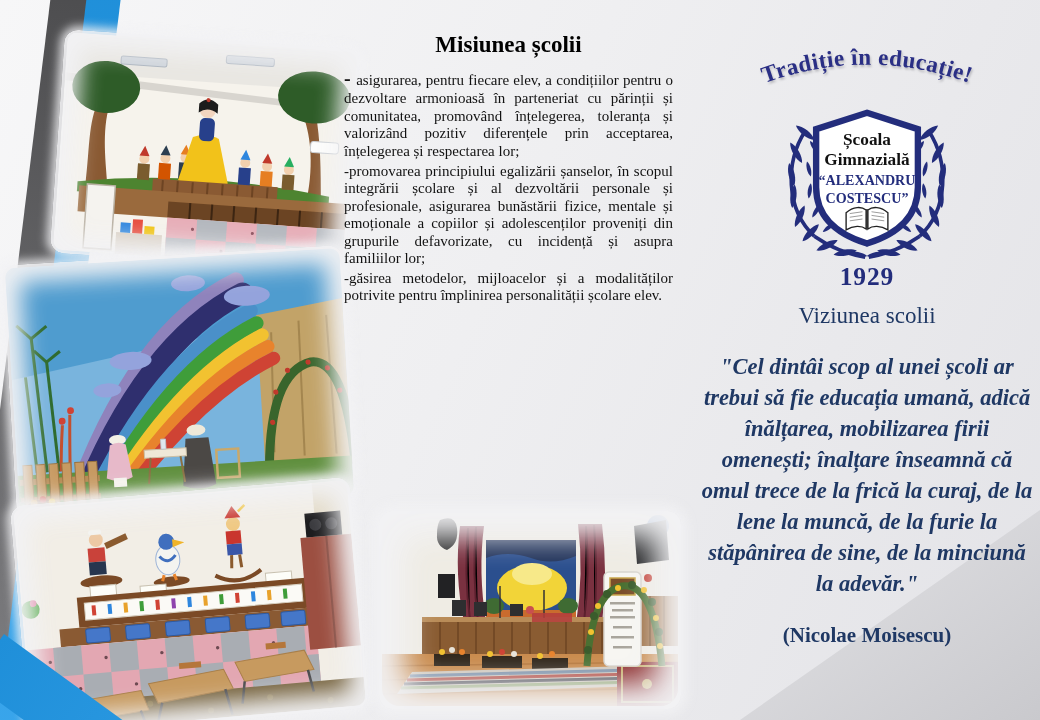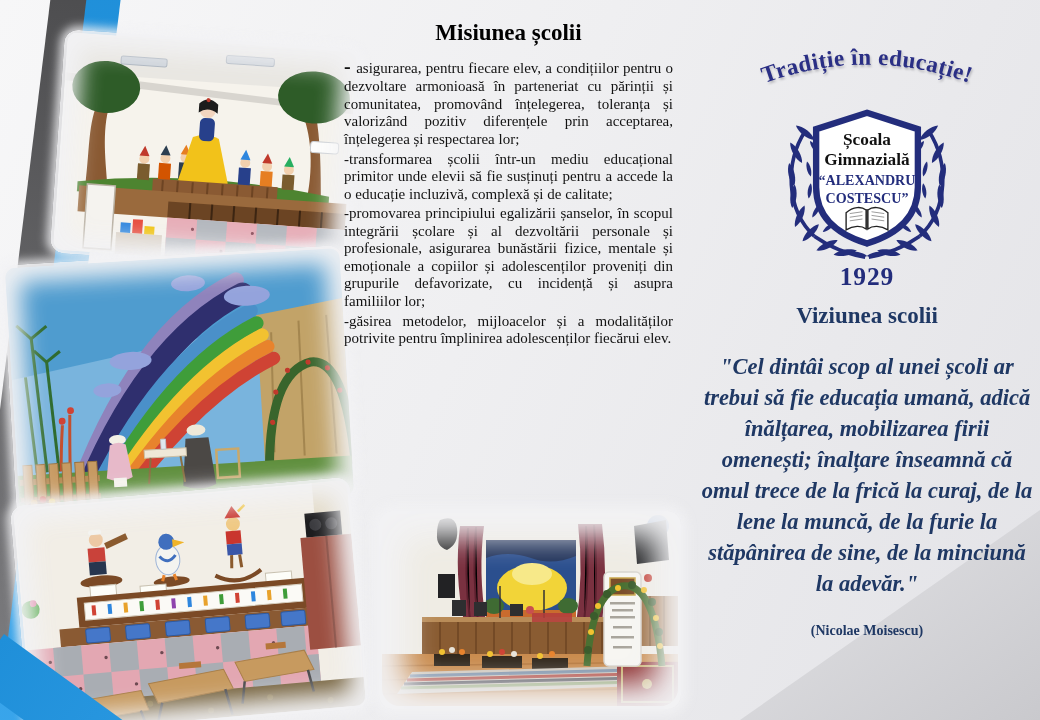--- a/index.html
+++ b/index.html
@@ -29,33 +29,33 @@
   .photo{position:absolute;z-index:2;border-radius:10px;}
   .photo svg{display:block;width:100%;height:100%;border-radius:inherit;}
   .photo::after{content:"";position:absolute;inset:-3px;border-radius:14px;
     box-shadow:inset 0 0 22px 18px rgba(242,242,244,.97), 0 0 10px 4px rgba(242,242,244,.85);}
   .photo1{left:60px;top:42px;width:290px;height:218px;transform:rotate(4deg);}
   .photo2{left:12px;top:258px;width:335px;height:248px;transform:rotate(-3.5deg);}
   .photo3{left:22px;top:494px;width:335px;height:226px;transform:rotate(-5deg);}
   .photo4{left:382px;top:514px;width:296px;height:192px;border-radius:18px;}
   .photo4::after{box-shadow:inset 0 0 30px 26px rgba(242,242,244,.98), 0 0 12px 6px rgba(242,242,244,.9);}
   
-  .mission{position:absolute;left:342px;top:20px;width:333px;z-index:4;color:#121212;}
+  .mission{position:absolute;left:342px;top:32px;width:333px;z-index:4;color:#121212;}
   .mission h1{font-size:23px;font-weight:bold;text-align:center;margin:0 0 9px;color:#000;}
   .mission p{font-size:15px;line-height:1.17;text-align:justify;margin:2px;}
   .lead-dash{font-size:20px;font-weight:bold;}
   
   .right{position:absolute;left:700px;top:26px;width:334px;z-index:4;text-align:center;}
   .tagline-svg{display:block;margin:0 auto;width:290px;height:72px;
     filter:drop-shadow(1px 2px 1px rgba(60,60,70,.3));}
   .logo-svg{display:block;margin:0 auto;width:218px;height:193px;}
-  .vision-title{font-size:23px;font-weight:bold;color:#1f3864;margin-top:12px;}
+  .vision-title{font-size:23px;font-weight:normal;color:#1f3864;margin-top:12px;}
   .vision-quote{font-size:22.5px;font-weight:bold;font-style:italic;color:#1f3864;
     line-height:1.38;margin-top:22px;}
-  .vision-attr{font-size:14px;font-weight:bold;color:#1f3864;margin-top:24px;}
+  .vision-attr{font-size:21px;font-weight:bold;color:#1f3864;margin-top:24px;}
   svg text{font-family:"Liberation Serif","DejaVu Serif",serif;}
 </style>
 </head>
 <body>
 
 <div class="slide">
 
   <div class="stripe stripe-gray"></div>
   <div class="stripe stripe-blue"></div>
   <div class="corner-shade"></div>
@@ -482,23 +482,22 @@
       <circle cx="266" cy="64" r="4" fill="#c23a2e"></circle>
     </svg>
   </figure>
 
   <div class="stripe stripe-black-corner"></div>
   <div class="stripe stripe-blue-corner"></div>
 
   <section class="mission">
     <h1>Misiunea școlii</h1>
     <p><span class="lead-dash">- </span><span>asigurarea, pentru fiecare elev, a condițiilor pentru o dezvoltare armonioasă în parteneriat cu părinții și comunitatea, promovând înțelegerea, toleranța și valorizând pozitiv diferențele prin acceptarea, înțelegerea și respectarea lor;</span></p>
-    <p>-transformarea școlii într-un mediu educațional primitor unde elevii să fie susținuți pentru a accede la o educație incluzivă, complexă și de calitate;</p>
     <p>-promovarea principiului egalizării șanselor, în scopul integrării școlare și al dezvoltării personale și profesionale, asigurarea bunăstării fizice, mentale și emoționale a copiilor și adolescenților proveniți din grupurile defavorizate, cu incidență și asupra familiilor lor;</p>
-    <p>-găsirea metodelor, mijloacelor și a modalităților potrivite pentru împlinirea adolescenților fiecărui elev.</p>
+    <p>-găsirea metodelor, mijloacelor și a modalităților potrivite pentru împlinirea personalității școlare elev.</p>
   </section>
 
   <aside class="right">
     <svg class="tagline-svg" viewBox="0 0 320 84">
       <defs>
           <path id="tagArc" d="M12,78 Q160,12 308,78" fill="none"></path>
         </defs>
       <text font-size="27" font-weight="bold" fill="#2a2f85" letter-spacing="0.5" text-anchor="middle">
         <textPath href="#tagArc" startOffset="50%">Tradiție în educație!</textPath>
       </text>

